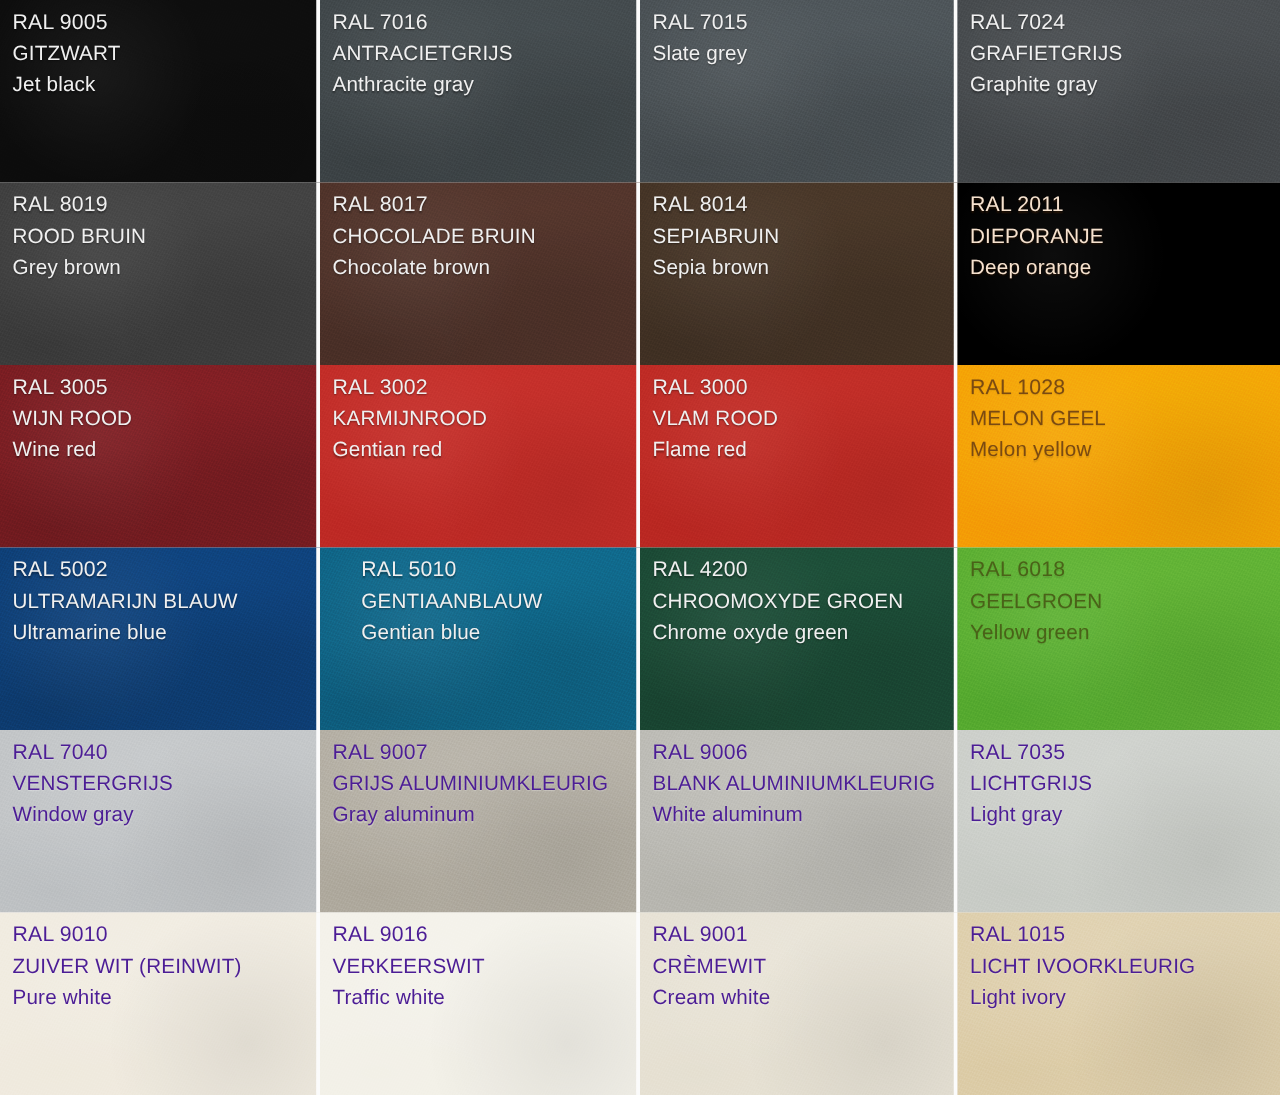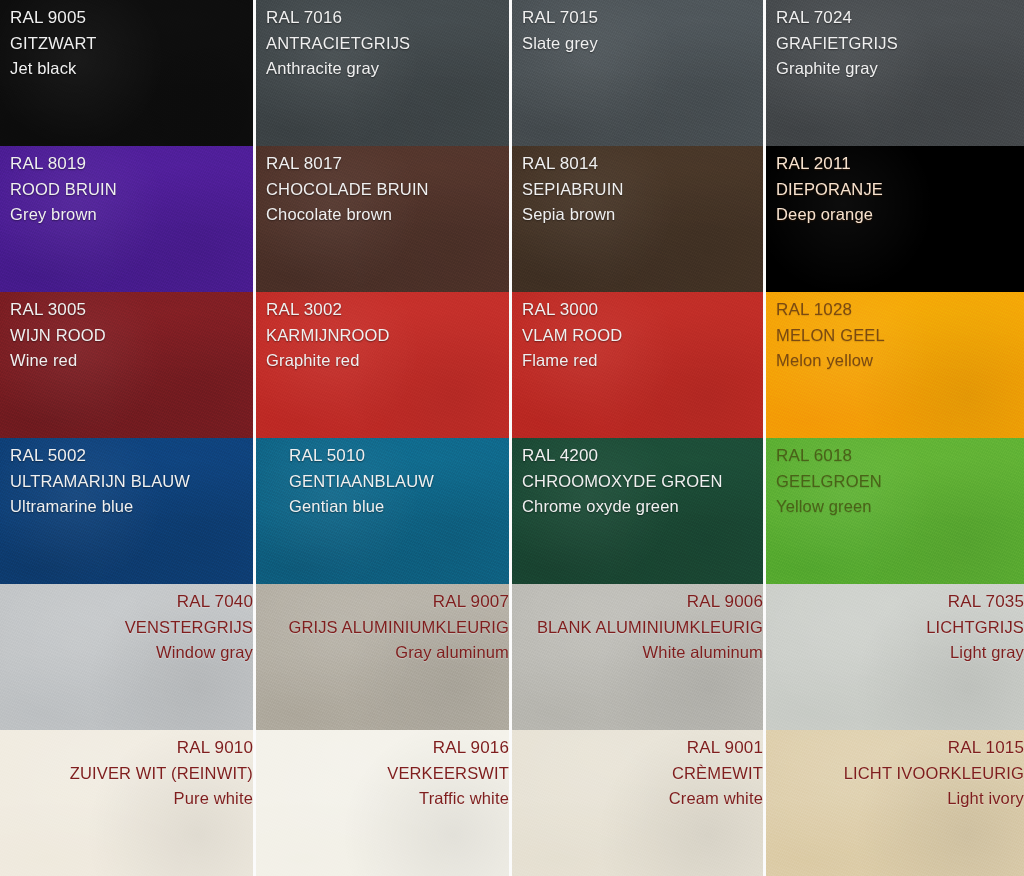--- a/index.html
+++ b/index.html
@@ -82,23 +82,22 @@
 
   .light-text .code,
   .light-text .name-nl,
   .light-text .name-en {
     color: #f0f0f0;
     text-shadow: 0 1px 1.5px rgba(0,0,0,0.42);
   }
   .dark-text .code,
   .dark-text .name-nl,
   .dark-text .name-en {
-    color: #7f1d1d;
+    color: #4c1d95;
     text-shadow: 0 1px 1px rgba(255,255,255,0.30);
-    text-align: right;
   }
   .muted-text .code,
   .muted-text .name-nl,
   .muted-text .name-en {
     color: #7a4a12;
     text-shadow: 0 1px 1px rgba(0,0,0,0.12);
   }
   .olive-text .code,
   .olive-text .name-nl,
   .olive-text .name-en {
@@ -136,21 +135,21 @@
         <span class="name-en">Slate grey</span>
       </div>
     </div>
     <div class="swatch light-text last-col" style="background-color: rgb(71, 75, 78);">
       <div class="swatch-text">
         <span class="code">RAL 7024</span>
         <span class="name-nl">GRAFIETGRIJS</span>
         <span class="name-en">Graphite gray</span>
       </div>
     </div>
-    <div class="swatch light-text" style="background-color: #4c1d95;">
+    <div class="swatch light-text" style="background-color: #404040;">
       <div class="swatch-text">
         <span class="code">RAL 8019</span>
         <span class="name-nl">ROOD BRUIN</span>
         <span class="name-en">Grey brown</span>
       </div>
     </div>
     <div class="swatch light-text" style="background-color: rgb(80, 51, 42);">
       <div class="swatch-text">
         <span class="code">RAL 8017</span>
         <span class="name-nl">CHOCOLADE BRUIN</span>
@@ -175,21 +174,21 @@
       <div class="swatch-text">
         <span class="code">RAL 3005</span>
         <span class="name-nl">WIJN ROOD</span>
         <span class="name-en">Wine red</span>
       </div>
     </div>
     <div class="swatch light-text" style="background-color: rgb(195, 45, 40);">
       <div class="swatch-text">
         <span class="code">RAL 3002</span>
         <span class="name-nl">KARMIJNROOD</span>
-        <span class="name-en">Graphite red</span>
+        <span class="name-en">Gentian red</span>
       </div>
     </div>
     <div class="swatch light-text" style="background-color: rgb(191, 43, 37);">
       <div class="swatch-text">
         <span class="code">RAL 3000</span>
         <span class="name-nl">VLAM ROOD</span>
         <span class="name-en">Flame red</span>
       </div>
     </div>
     <div class="swatch muted-text last-col" style="background-color: rgb(245, 164, 6);">

